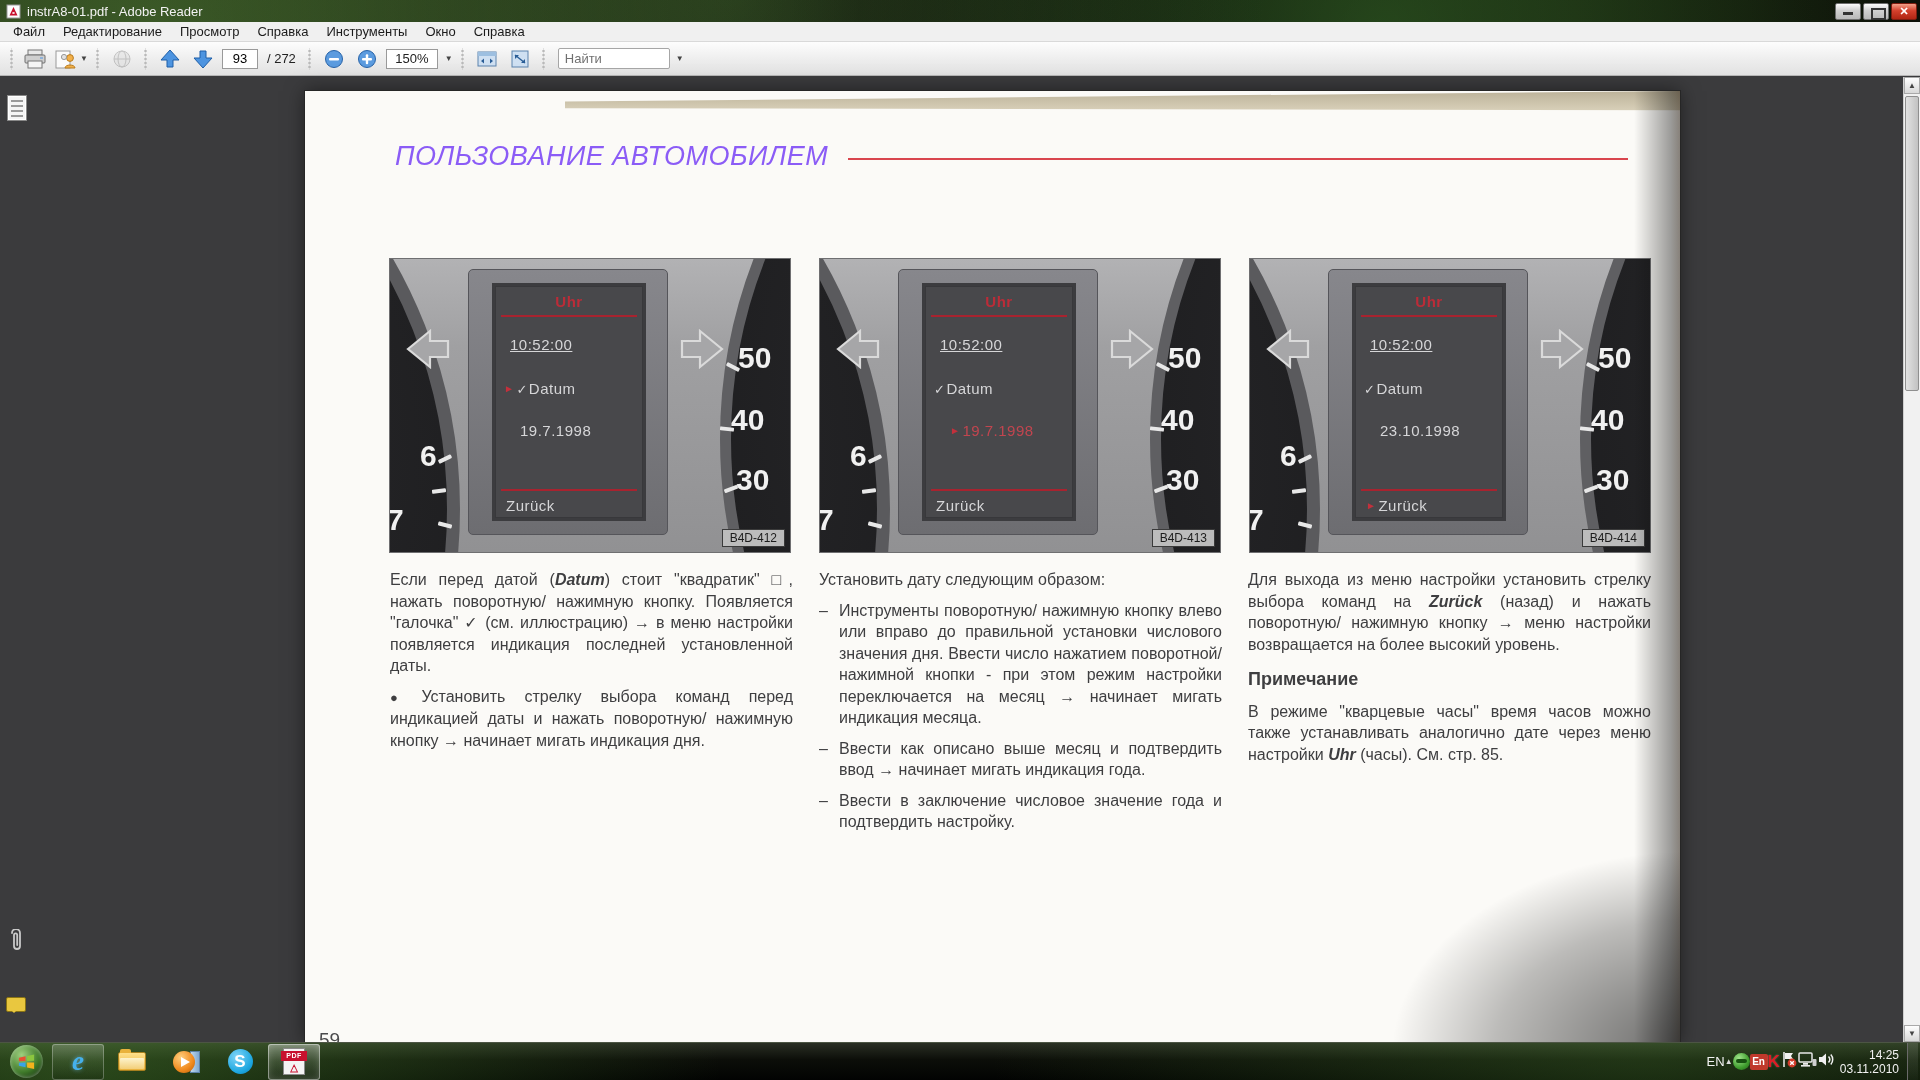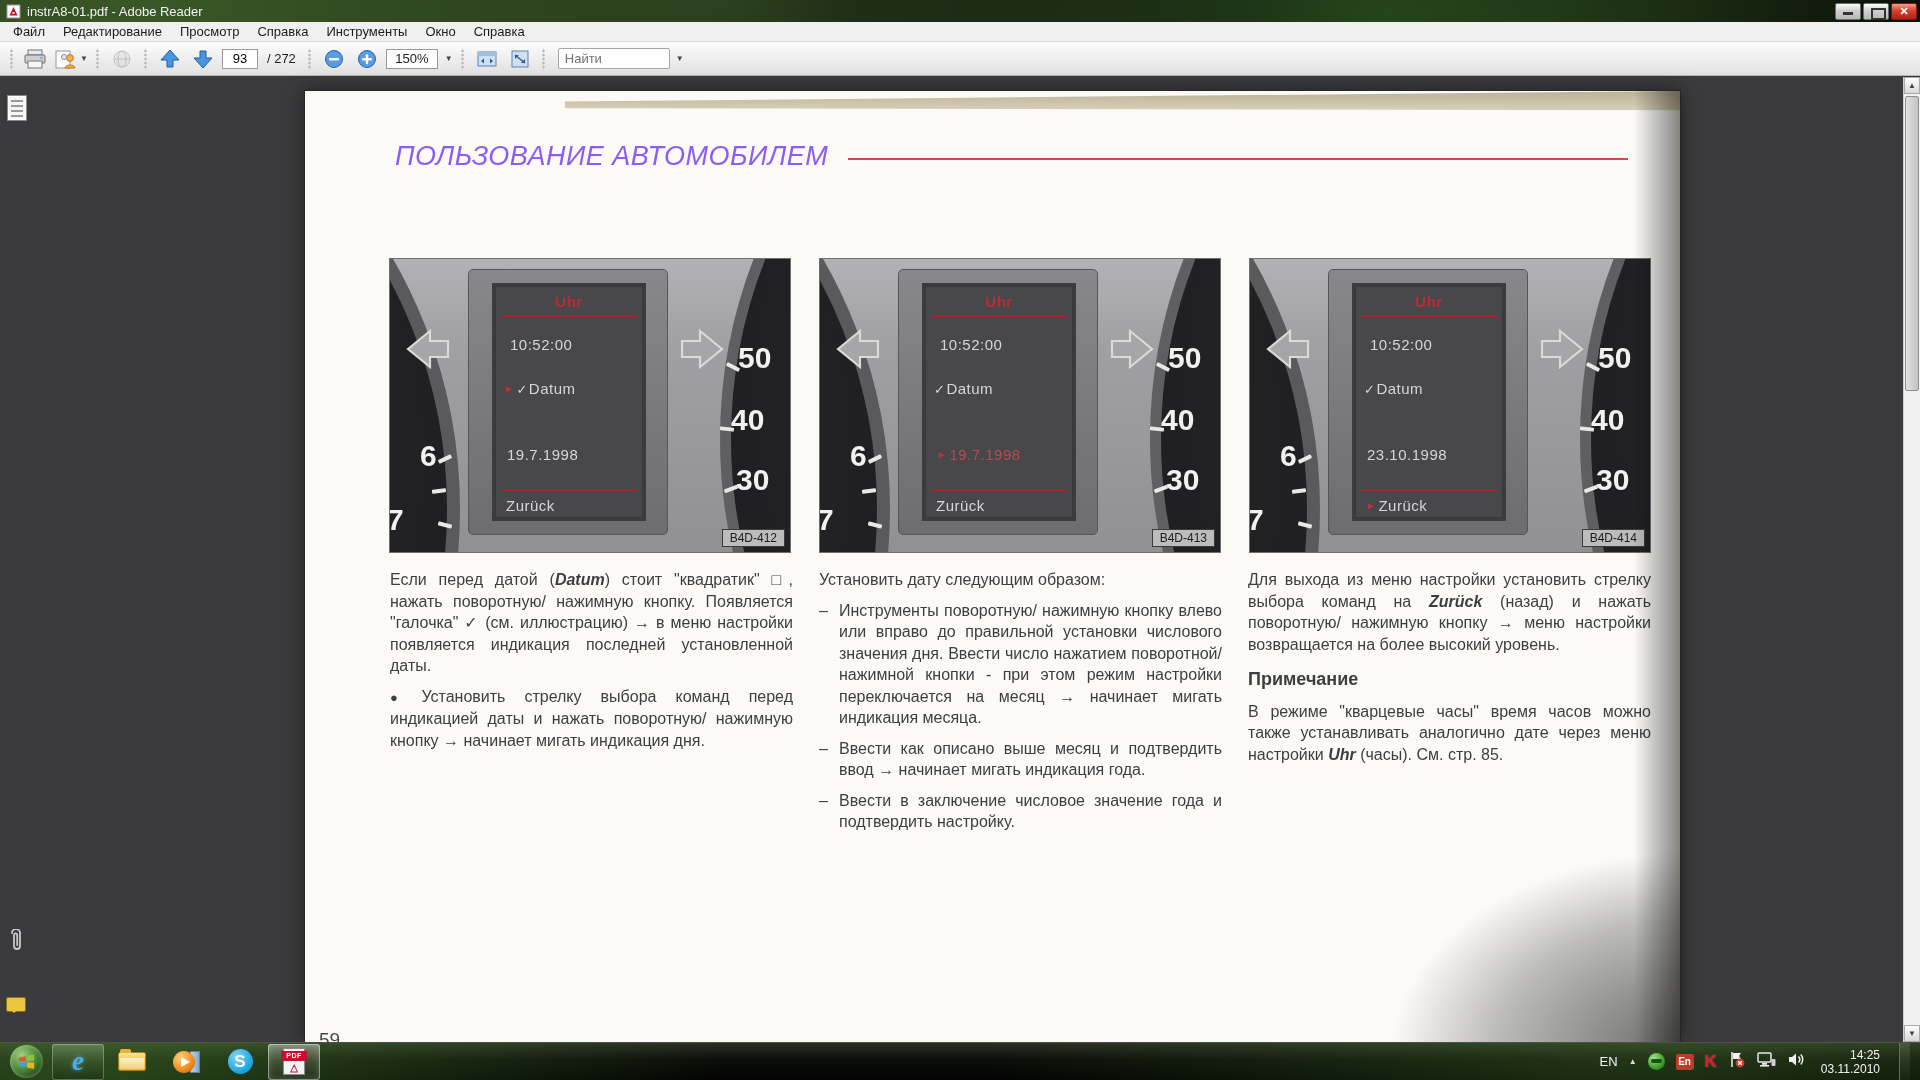--- a/index.html
+++ b/index.html
@@ -83,23 +83,23 @@
   .gtick { position:absolute; width:14px; height:4px; background:#e8e8e8; border-radius:1px; }
   .nav-arrow { position:absolute; top:66px; width:48px; height:48px; }
   .nav-arrow.left { left:14px; } .nav-arrow.right { left:288px; }
   .bezel { position:absolute; left:78px; top:10px; width:200px; height:266px; border-radius:5px;
     background:linear-gradient(#87878c,#6d6d71); border:1px solid #55555a; }
   .dis { position:absolute; left:102px; top:24px; width:154px; height:238px; background:#48484b;
     border:3px solid #3c3c3f; box-shadow:inset 0 0 0 1px #38383b; color:#d6d6d8; }
   .dis > div { position:absolute; font-size:15px; letter-spacing:.5px; white-space:nowrap; }
   .dis-title { top:7px; left:0; right:0; text-align:center; color:#bb2c38; font-weight:bold; font-size:16px; }
   .dis-rule  { top:29px; left:6px; right:6px; height:2px; background:#a8232f; }
-  .dis-time  { top:50px; left:15px; }
+  .dis-time  { top:50px; left:15px;text-decoration:underline; }
   .dis-menu  { top:94px; left:9px; }
-  .dis-date  { top:136px; left:12px;margin-top:24px; }
+  .dis-date  { top:136px; left:25px; }
   .dis-rule2 { top:203px; left:6px; right:6px; height:2px; background:#a8232f; }
   .dis-back  { top:211px; left:11px; }
   .dcur { color:#c3303c; font-size:10px; margin-right:2px; vertical-align:2px; }
   .dchk { font-size:13px; margin-right:1px; }
   .hl { color:#c2454f; }
   .figlabel { position:absolute; right:5px; bottom:5px; background:#bcbcbc; border:1px solid #3a3a3a;
     color:#1d1d1d; font-size:12px; padding:0 7px; line-height:16px;text-align:right; }
 
   
   .columns { position:absolute; left:85px; top:478px; display:flex; gap:26px; }
@@ -145,21 +145,21 @@
   .wmp .ball { position:absolute; left:0; top:2px; width:22px; height:22px; border-radius:50%;
     background:radial-gradient(circle at 35% 30%, #ffcf7e, #f08a1d 60%, #b35a08); display:flex; align-items:center; justify-content:center; }
   .wmp .tri { width:0; height:0; border-left:9px solid #fff; border-top:5px solid transparent; border-bottom:5px solid transparent; margin-left:3px; }
   .skype { width:25px; height:25px; border-radius:50%; background:radial-gradient(circle at 35% 30%, #7fd4f7, #1da7e0 65%, #0b7fb5);
     color:#fff; font-weight:bold; font-size:17px; display:flex; align-items:center; justify-content:center; }
   .pdficon { position:relative; width:22px; height:27px; background:#f4f4f4; border:1px solid #8a8a8a; }
   .pdficon .band { position:absolute; top:2px; left:-3px; right:-3px; height:10px; background:#c8102e; color:#fff;
     font-size:7px; font-weight:bold; text-align:center; line-height:10px; letter-spacing:.5px; }
   .pdficon .aswirl { position:absolute; bottom:1px; left:0; right:0; text-align:center; font-size:10px; color:#c8102e; font-weight:bold; }
 
-  .tray { margin-left:auto; display:flex; align-items:center; gap:11px; color:#f2f2f2; padding-right:10px;justify-content:flex-end; }
+  .tray { margin-left:auto; display:flex; align-items:center; color:#f2f2f2; padding-right:2px;justify-content:flex-end; }
   .tray-lang { font-size:13px; }
   .tray-expand { font-size:8px; color:#ddd; }
   .tray-green { width:17px; height:17px; border-radius:50%; background:radial-gradient(circle at 35% 30%, #9fe38a, #3f9e2e 60%, #1d5c12); position:relative; }
   .tray-green::after { content:""; position:absolute; left:3px; top:6px; width:11px; height:4px; background:#175210; border-radius:2px; }
   .tray-en { width:18px; height:16px; background:#c0392b; border-radius:2px; color:#fff; font-size:10px; font-weight:bold;
     display:flex; align-items:center; justify-content:center; }
   .tray-k { color:#e01b24; font-size:17px; font-weight:bold; text-shadow:0 0 2px rgba(255,255,255,.35); }
   .clock { text-align:right; font-size:12px; line-height:14px; padding-left:4px; }
   .showdesk { width:11px; height:38px; margin-left:8px; border-left:1px solid #6a6a6a;
     background:linear-gradient(rgba(255,255,255,.12), rgba(255,255,255,.02)); }

